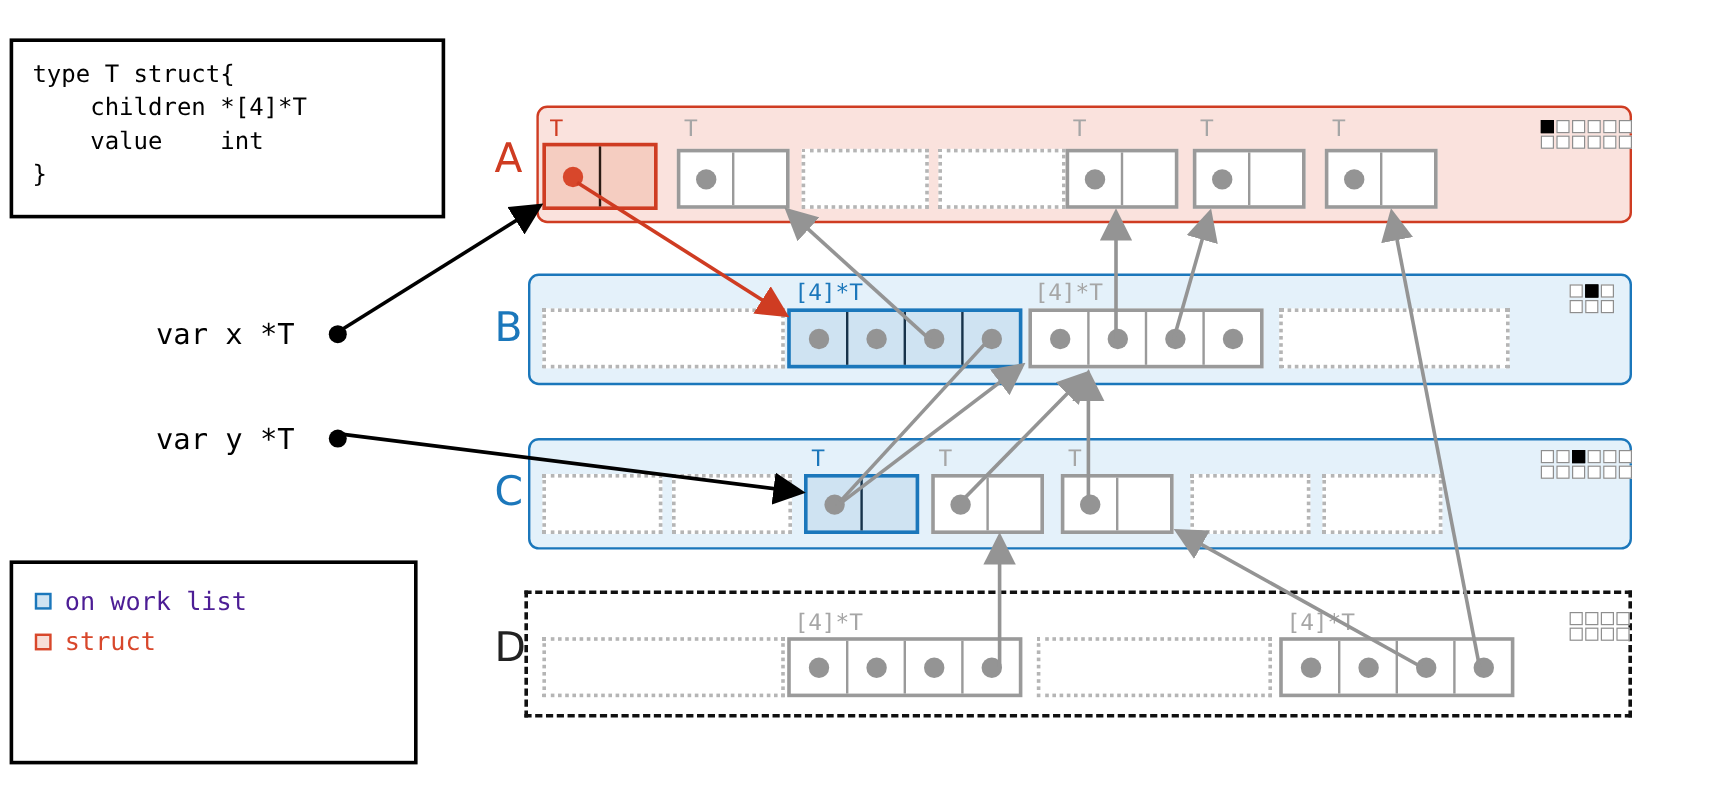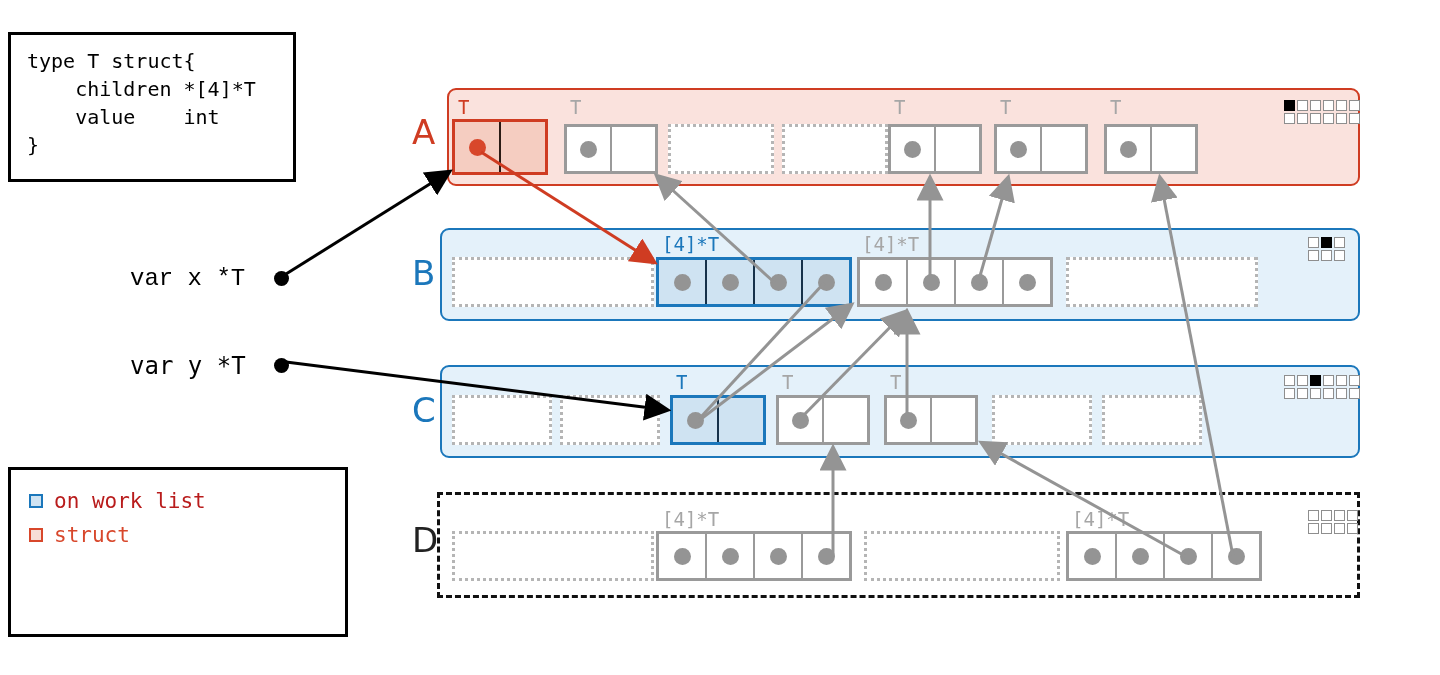--- a/index.html
+++ b/index.html
@@ -1,40 +1,40 @@
 <!DOCTYPE html>
 <html><head>
 <meta charset="utf-8">
 <style>
   html,body{margin:0;padding:0;background:#ffffff;}
   body{width:1440px;height:675px;position:relative;overflow:hidden;
        font-family:"DejaVu Sans Mono","Liberation Mono",monospace;}
   .abs{position:absolute;}
 
   
-  #code-box{left:8px;top:32px;width:288px;height:150px;border:3px solid #000;
+  #code-box{left:8px;top:32px;width:363px;height:150px;border:3px solid #000;
             background:#fff;box-sizing:border-box;}
   #code-box pre{margin:0;padding:12px 0 0 16px;font-size:20px;line-height:28px;
             font-family:"DejaVu Sans Mono","Liberation Mono",monospace;color:#000;
             white-space:pre;}
 
   
   #legend{left:8px;top:467px;width:340px;height:170px;border:3px solid #000;
           background:#fff;box-sizing:border-box;padding:14px 0 0 18px;}
   .legend-row{display:flex;align-items:center;height:34px;}
   .legend-swatch{width:14px;height:14px;box-sizing:border-box;margin-right:11px;
                  border:2px solid #b9b9b9;background:#fff;flex:none;}
   .legend-label{font-size:21px;line-height:21px;
                 font-family:"DejaVu Sans Mono","Liberation Mono",monospace;}
   .sw-notvisited{border-color:#c4c4c4;background:#fff;}
   .sw-worklist{border-color:#1b77bb;background:#cfe3f2;}
   .sw-active{border-color:#d8472b;background:#f7ded7;}
   .sw-visited{border-color:#222;background:#8c8c8c;}
   .lb-notvisited{color:#bdbdbd;}
-  .lb-worklist{color:#b91c1c;}
+  .lb-worklist{color:#4c1d95;}
   .lb-active{color:#d8472b;}
   .lb-visited{color:#1a1a1a;}
 
   
   .varlabel{font-size:24px;font-family:"DejaVu Sans Mono","Liberation Mono",monospace;
             color:#000;white-space:nowrap;}
   .vardot{width:15px;height:15px;border-radius:50%;background:#000;}
 
   
   .row{box-sizing:border-box;border-radius:9px;}
@@ -95,21 +95,21 @@
   <div class="legend-row">
     <span class="legend-swatch sw-worklist"></span>
     <span class="legend-label lb-worklist">on work list</span>
   </div>
   <div class="legend-row">
     <span class="legend-swatch sw-active"></span>
     <span class="legend-label lb-active">struct</span>
   </div>
 </div>
 
-<div class="abs varlabel" style="left:130px;top:265px;font-family:Liberation Mono, monospace;">var x *T</div>
+<div class="abs varlabel" style="left:130px;top:265px;">var x *T</div>
 <div class="abs vardot" style="left:274px;top:271px;"></div>
 
 <div class="abs varlabel" style="left:130px;top:352px;">var y *T</div>
 <div class="abs vardot" style="left:274px;top:358px;"></div>
 
 <div class="abs rowlabel rl-A">A</div>
 <div class="abs rowlabel rl-B">B</div>
 <div class="abs rowlabel rl-C">C</div>
 <div class="abs rowlabel rl-D">D</div>
 

